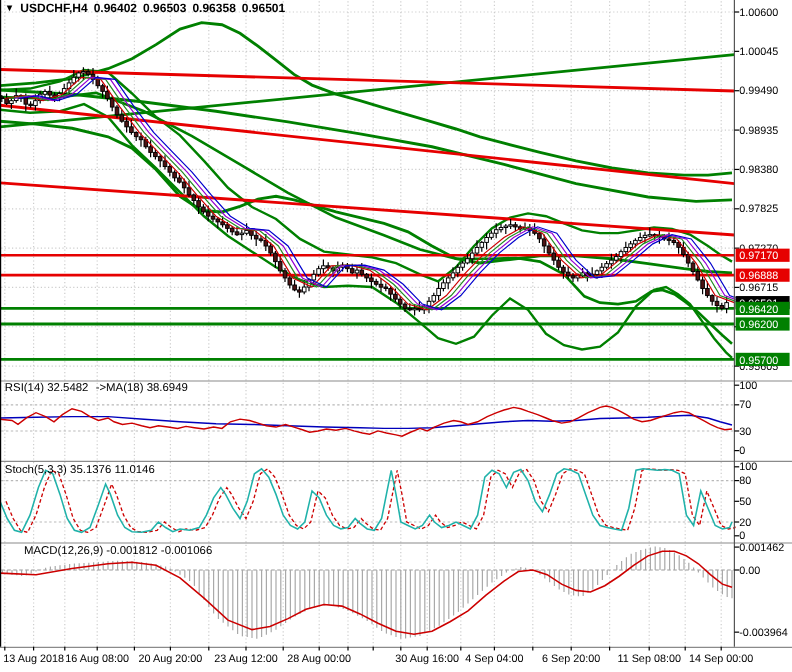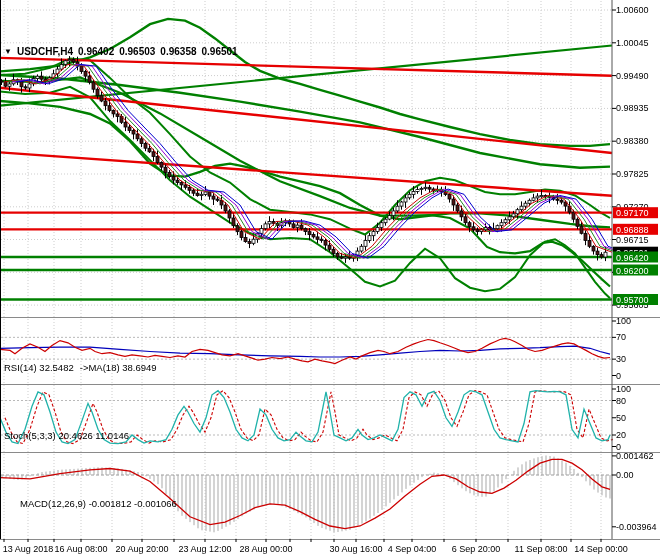--- a/index.html
+++ b/index.html
@@ -1,19 +1,19 @@
 <!DOCTYPE html>
 <html><head>
 <meta charset="utf-8">
 <style>
   html,body{margin:0;padding:0;background:#fff;}
   #chart-window{position:relative;width:660px;height:560px;background:#fff;overflow:hidden;
     font-family:"Liberation Sans",sans-serif;}
   #chart-svg{position:absolute;left:0;top:0;}
-  .overlay{position:absolute;font-size:10px;color:#000;white-space:nowrap;pointer-events:none;margin-top:44px;}
+  .overlay{position:absolute;font-size:10px;color:#000;white-space:nowrap;pointer-events:none;}
   .title-row{top:2px;left:4px;font-weight:bold;}
   .title-row span{margin-right:5px;}
   .title-row .arrow{font-size:8px;position:relative;top:-1px;pointer-events:auto;cursor:pointer;}
   .pane-label{font-size:9.5px;font-weight:normal;}
   .pane-label span{margin-right:6px;text-align:right;}
 </style>
 </head>
 <body>
 
 <div id="chart-window">
@@ -636,18 +636,18 @@
     </svg>
 
   <div class="overlay title-row">
     <span class="arrow">▼</span><span>USDCHF,H4</span><span>0.96402</span><span>0.96503</span><span>0.96358</span><span>0.96501</span>
   </div>
 
   <div class="overlay pane-label" id="rsi-label-row" style="top: 318px; left: 4px;">
     <span>RSI(14) 32.5482</span><span>-&gt;MA(18) 38.6949</span>
   </div>
   <div class="overlay pane-label" id="stoch-label-row" style="top: 386px; left: 4px;">
-    <span>Stoch(5,3,3) 20.4626 11.0146</span>
+    <span>Stoch(5,3,3) 35.1376 11.0146</span>
   </div>
   <div class="overlay pane-label" id="macd-label-row" style="top: 454px; left: 20px;">
     <span>MACD(12,26,9) -0.001812 -0.001066</span>
   </div>
 </div>
 
 </body></html>

